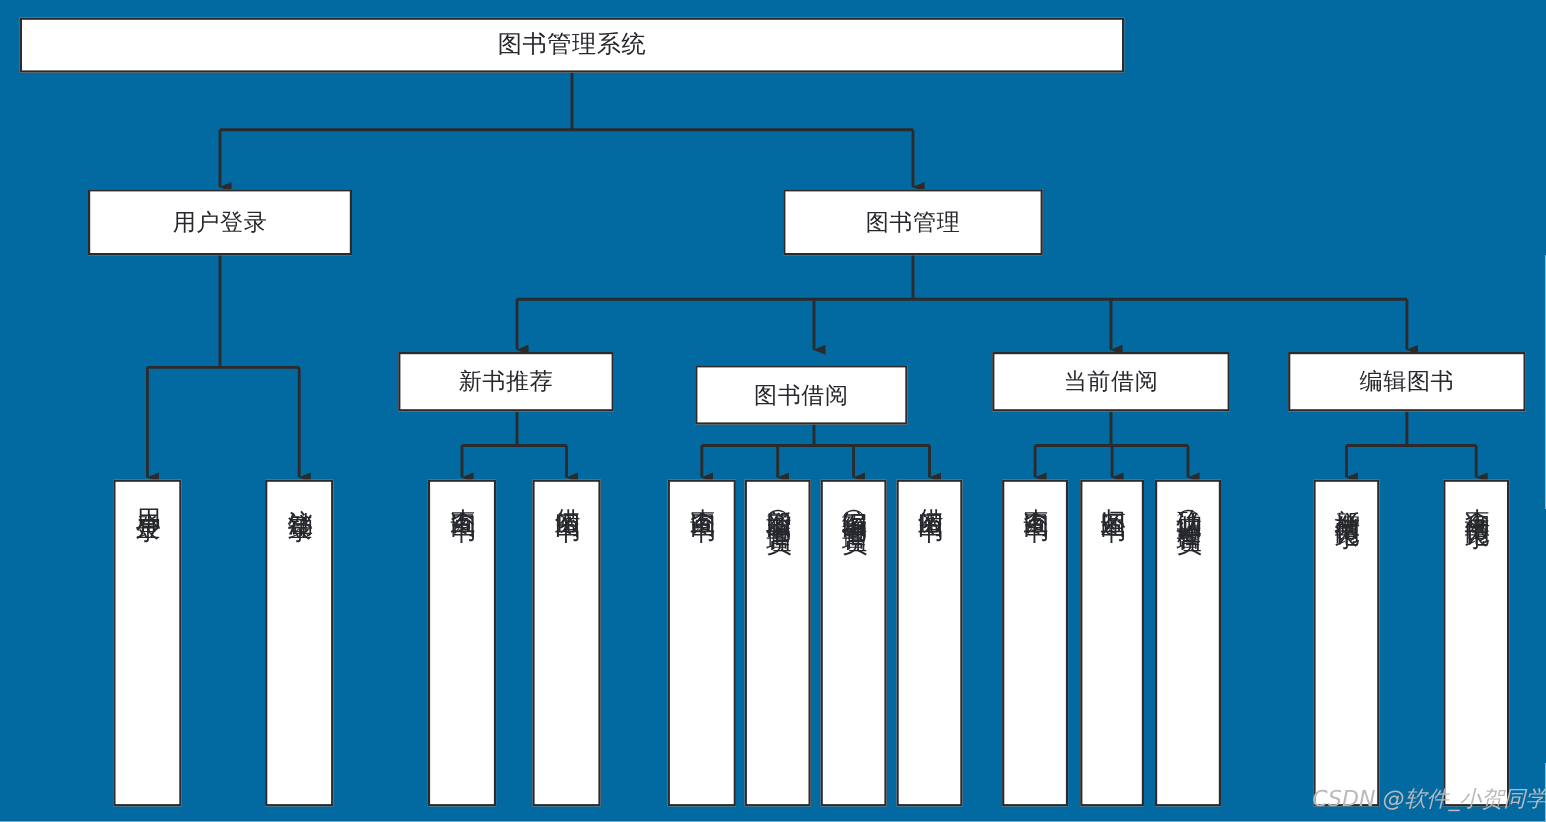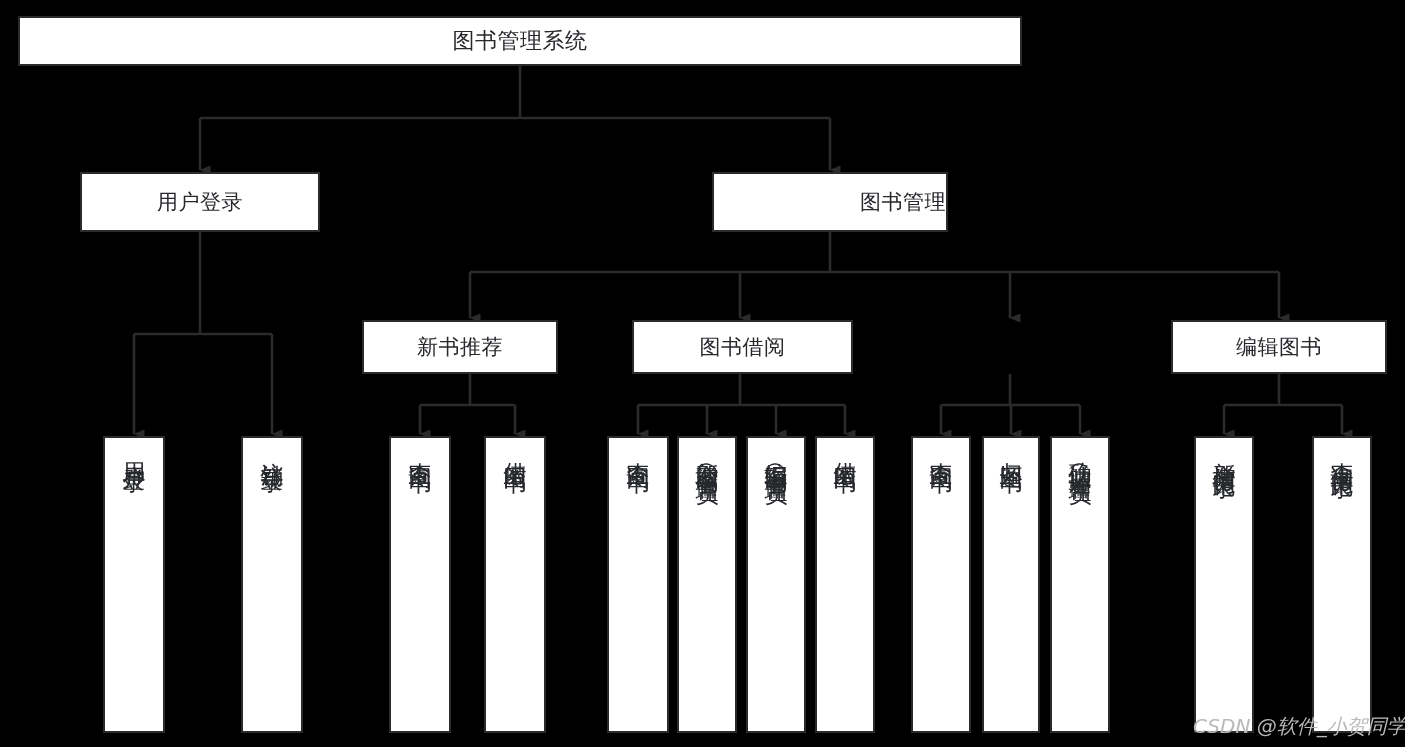--- a/index.html
+++ b/index.html
@@ -8,21 +8,21 @@
     padding: 0;
     background: #ffffff;
   }
   body {
     font-family: "DejaVu Sans", "Liberation Sans", sans-serif;
   }
   #diagram-root {
     position: relative;
     width: 1405px;
     height: 747px;
-    background: #000000;
+    background: #0369a1;
     overflow: hidden;
   }
   #edge-layer {
     position: absolute;
     left: 0;
     top: 0;
     width: 1405px;
     height: 747px;
   }
   .node {
@@ -127,29 +127,32 @@
     </g>
   </svg>
 
   <div class="node node-h" id="node-root" style="left:18px; top:16px; width:1004px; height:50px;">
     <span class="node-label">图书管理系统</span>
   </div>
 
   <div class="node node-h" style="left:80px; top:172px; width:240px; height:60px;">
     <span class="node-label">用户登录</span>
   </div>
-  <div class="node node-h" style="left:712px; top:172px; width:236px; height:60px;justify-content:flex-end;">
+  <div class="node node-h" style="left:712px; top:172px; width:236px; height:60px;">
     <span class="node-label">图书管理</span>
   </div>
 
   <div class="node node-h" style="left:362px; top:320px; width:196px; height:54px;">
     <span class="node-label">新书推荐</span>
   </div>
-  <div class="node node-h" style="left:632px; top:320px; width:221px; height:54px;">
+  <div class="node node-h" style="left:632px; top:332px; width:193px; height:54px;">
     <span class="node-label">图书借阅</span>
+  </div>
+  <div class="node node-h" style="left:902px; top:320px; width:216px; height:54px;">
+    <span class="node-label">当前借阅</span>
   </div>
   <div class="node node-h" style="left:1171px; top:320px; width:216px; height:54px;">
     <span class="node-label">编辑图书</span>
   </div>
 
   <div class="node node-v" style="left:103px; top:436px; width:62px; height:297px;">
     <span class="node-label">用户登录</span>
   </div>
   <div class="node node-v" style="left:241px; top:436px; width:62px; height:297px;">
     <span class="node-label">注销登录</span>

